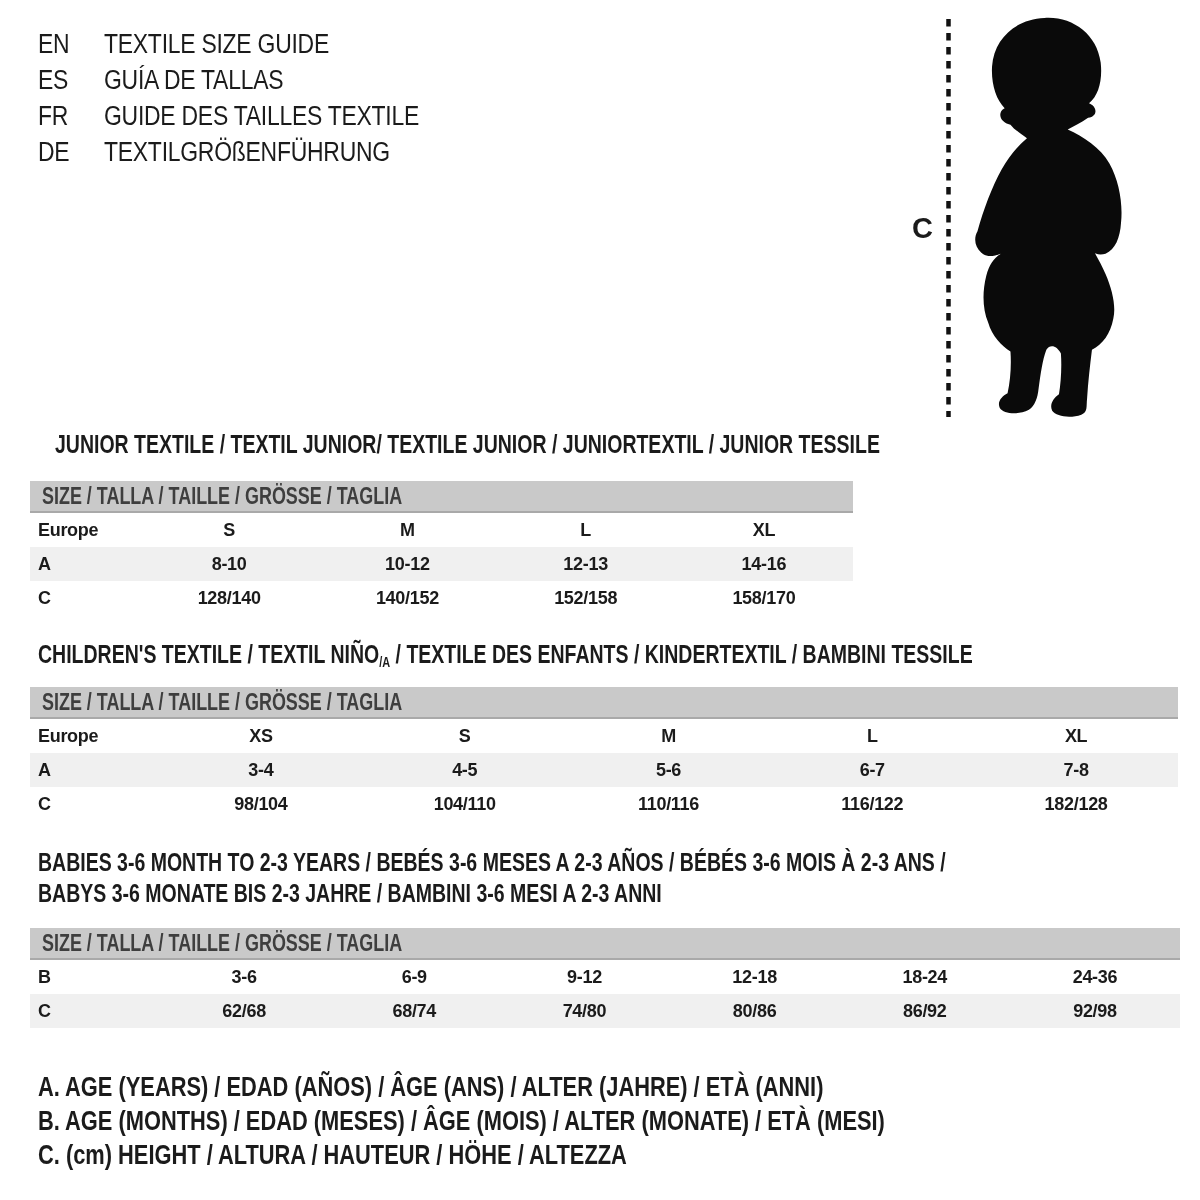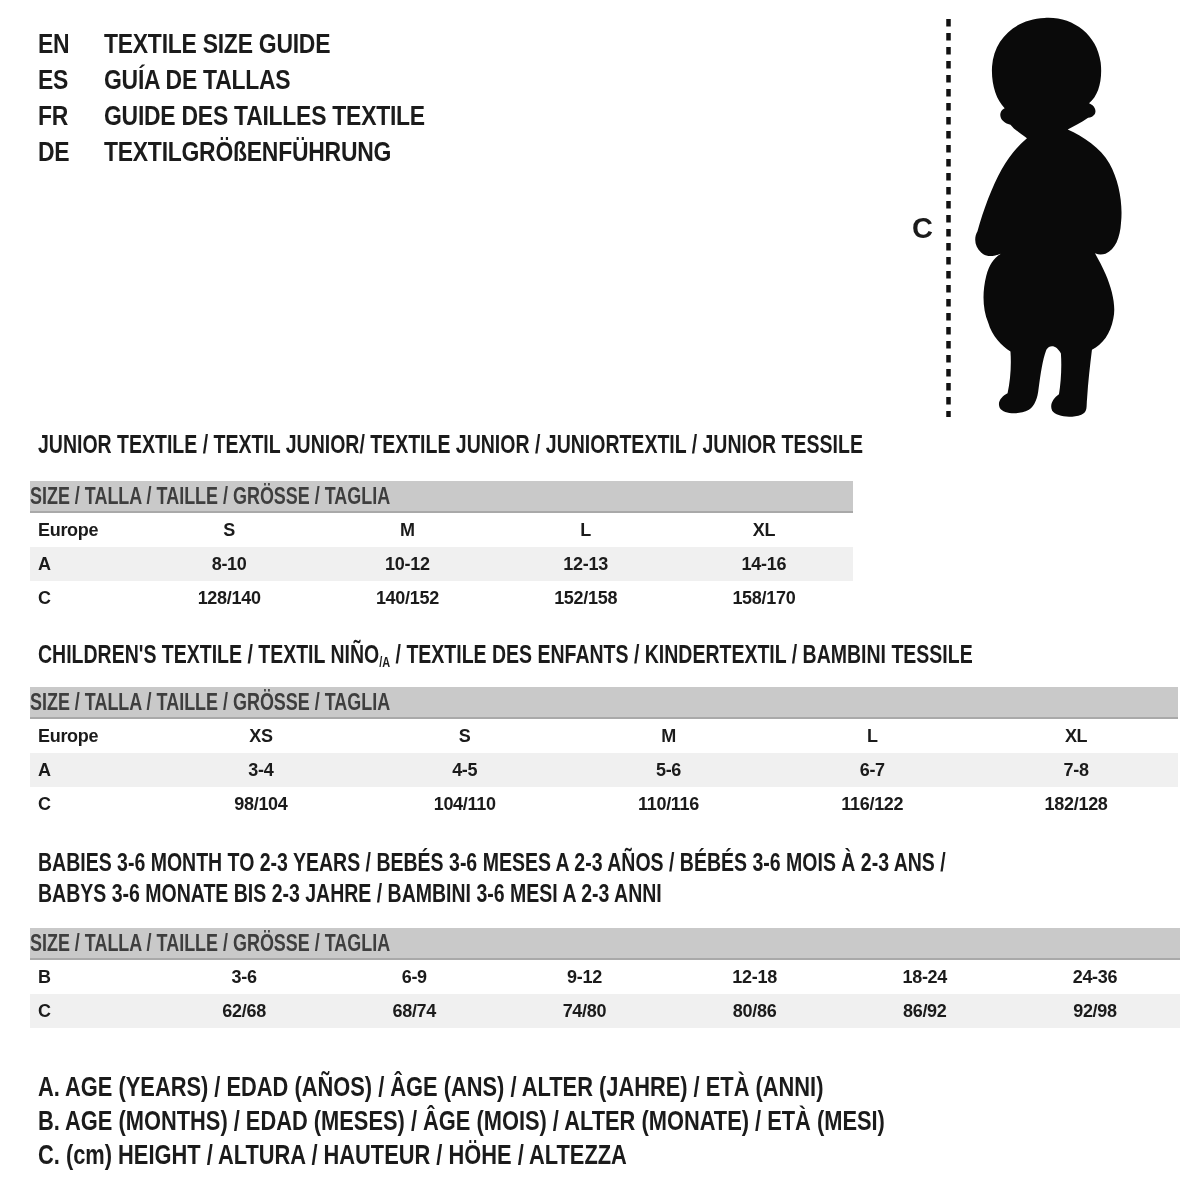--- a/index.html
+++ b/index.html
@@ -8,47 +8,47 @@
     position:relative;
     font-family:"Liberation Sans","DejaVu Sans",sans-serif;
     color:#1b1b1b;
     overflow:hidden;
   }
   .cond78 { display:inline-block; transform:scaleX(0.78); transform-origin:0 50%; white-space:nowrap; }
   .cond85 { display:inline-block; transform:scaleX(0.85); transform-origin:0 50%; white-space:nowrap; }
 
   
   .lang-block { position:absolute; left:38px; top:26px; }
-  .lang-row { display:flex; height:36px; align-items:center; font-weight:bold; font-size:27px; letter-spacing:-0.3px; }
+  .lang-row { display:flex; height:36px; align-items:center; font-weight:normal; font-size:27px; letter-spacing:-0.3px; }
   .lang-code { width:66px; }
 
   
   .figure-svg { position:absolute; left:935px; top:15px; }
   .figure-c {
     position:absolute; left:912px; top:212px;
     font-size:29px; font-weight:bold; line-height:32px;
   }
 
   
   .sec-title { position:absolute; left:38px; font-size:25px; font-weight:bold; line-height:28px; }
   .sec-title .sub { font-size:14px; position:relative; top:4px; font-weight:bold; }
-  #title-junior   { top:430px; }
+  #title-junior   { top:430px;margin-left:17px; }
   #title-children { top:640px; }
   #title-babies   { top:847px; line-height:31px; }
 
   
   .size-table { position:absolute; left:30px; }
   #table-junior   { top:481px; width:823px; }
   #table-children { top:687px; width:1148px; }
   #table-babies   { top:928px; width:1150px; }
 
   .t-header {
     height:32px; background:#c9c9c9; border-bottom:2px solid #a9a9a9;
     font-size:23px; font-weight:bold; color:#3e3e3e;
-    line-height:30px; padding-left:0;
+    line-height:30px; padding-left:12px;
   }
   .t-row { display:flex; height:34px; align-items:center; font-size:18px; font-weight:bold; letter-spacing:-0.3px; }
   .t-row.shaded { background:#f0f0f0; }
   .t-label { padding-left:8px; }
   #table-junior .t-label { width:110px; }
   #table-children .t-label, #table-babies .t-label { width:129px; }
   .t-cell { flex:1; text-align:center; }
 
   
   .legend { position:absolute; left:38px; top:1070px; }

